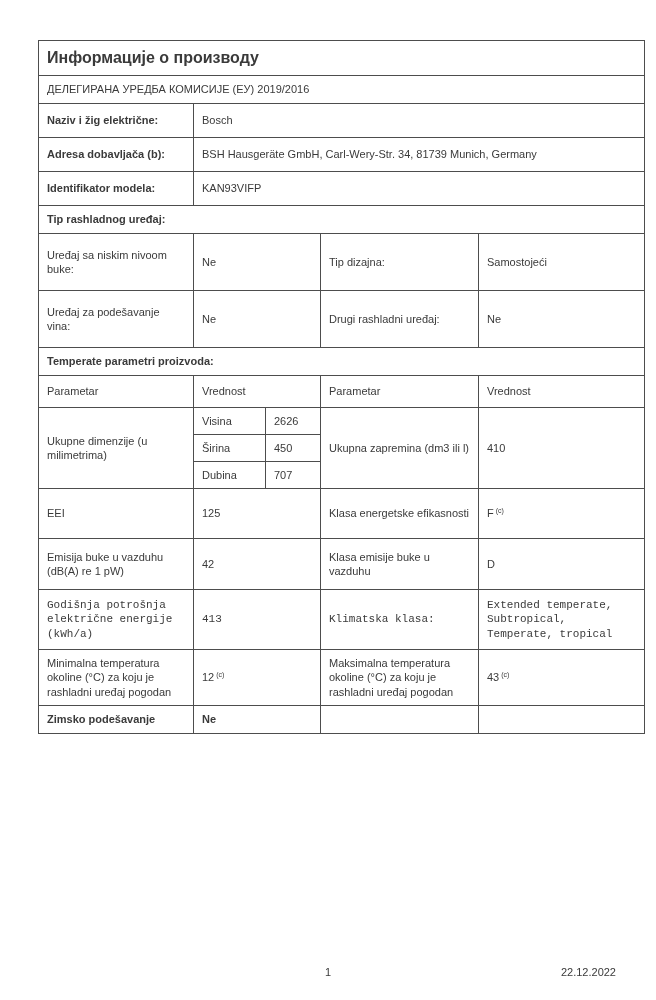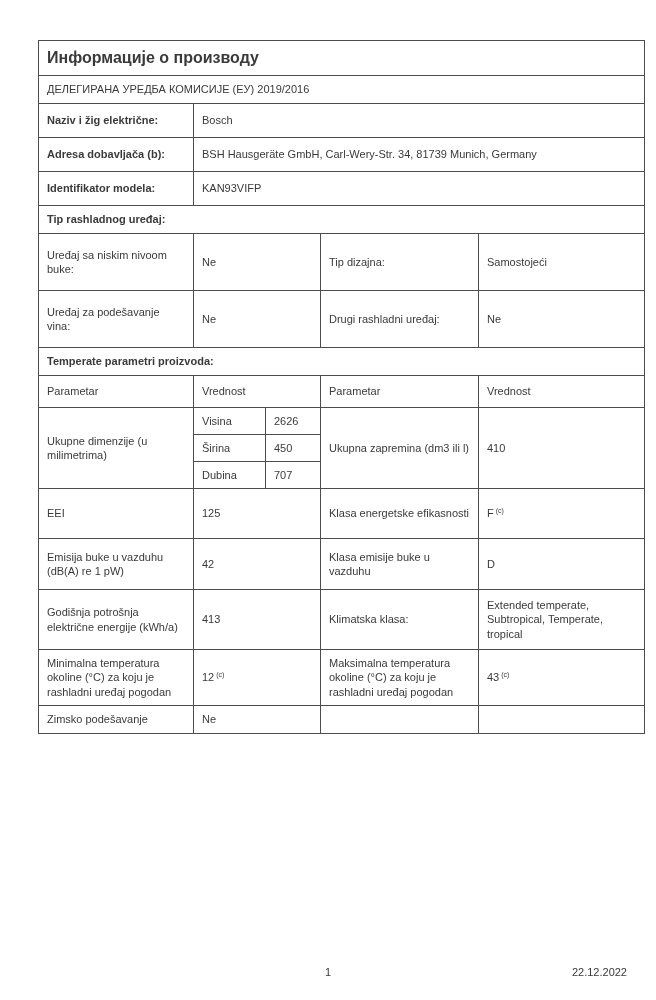--- a/index.html
+++ b/index.html
@@ -46,23 +46,23 @@
   td.subtitle-cell { padding: 6px 8px; }
   .r-title    { height: 35px; }
   .r-sub      { height: 28px; }
   .r-supplier { height: 34px; }
   .r-sechead  { height: 28px; }
   .r-type     { height: 57px; }
   .r-colhead  { height: 32px; }
   .r-dim      { height: 27px; }
   .r-eei      { height: 50px; }
   .r-noise    { height: 51px; margin-top: 12px; }
-  .r-annual   { height: 60px; }
+  .r-annual   { height: 60px; font-family: Liberation Mono, monospace; }
   .r-temp     { height: 56px; }
-  .r-winter   { height: 28px; }
+  .r-winter   { height: 28px; font-weight: bold; }
   sup.fnote {
     font-size: 7px;
     vertical-align: super;
     line-height: 0;
     margin-left: 2px;
   }
   .footer {
     position: absolute;
     left: 25px;
     top: 966px;
@@ -71,21 +71,21 @@
     color: #3a3a3a;
   }
   .footer .page-num {
     position: absolute;
     left: 0;
     width: 606px;
     text-align: center;
   }
   .footer .date {
     position: absolute;
-    right: 4px;
+    right: 15px;
     text-align: center;
   }
 </style>
 </head>
 <body>
 
 <div class="page">
 
   <table class="main-table">
     <colgroup>

